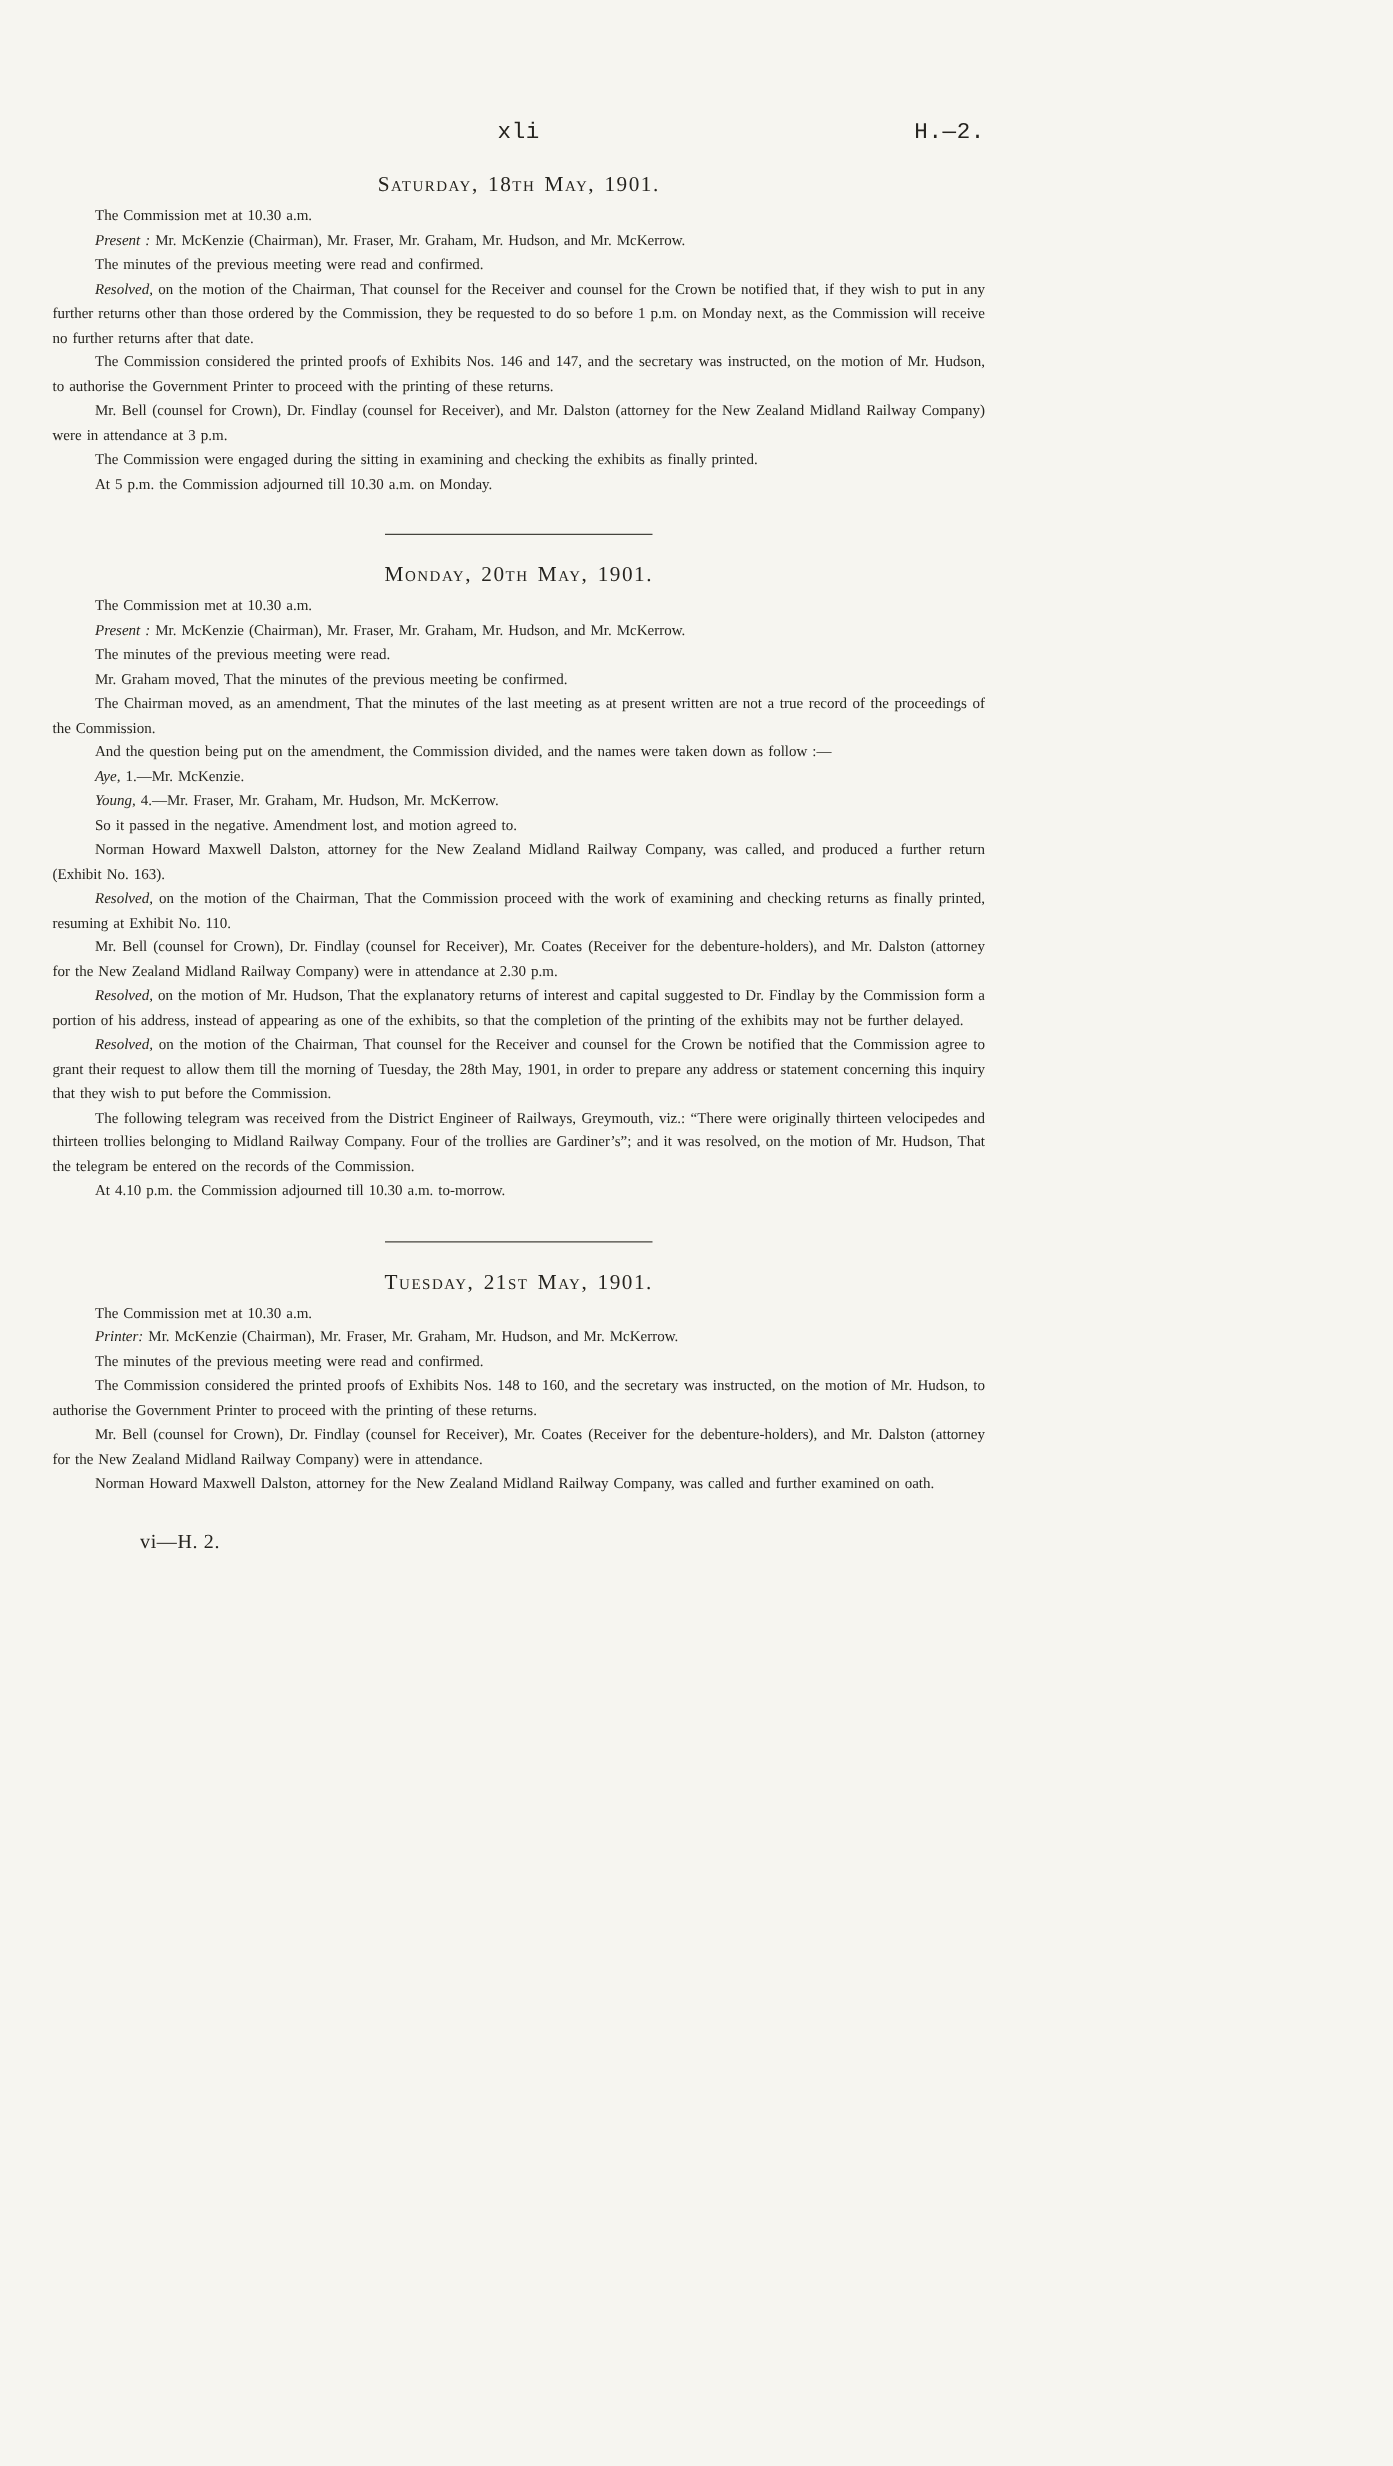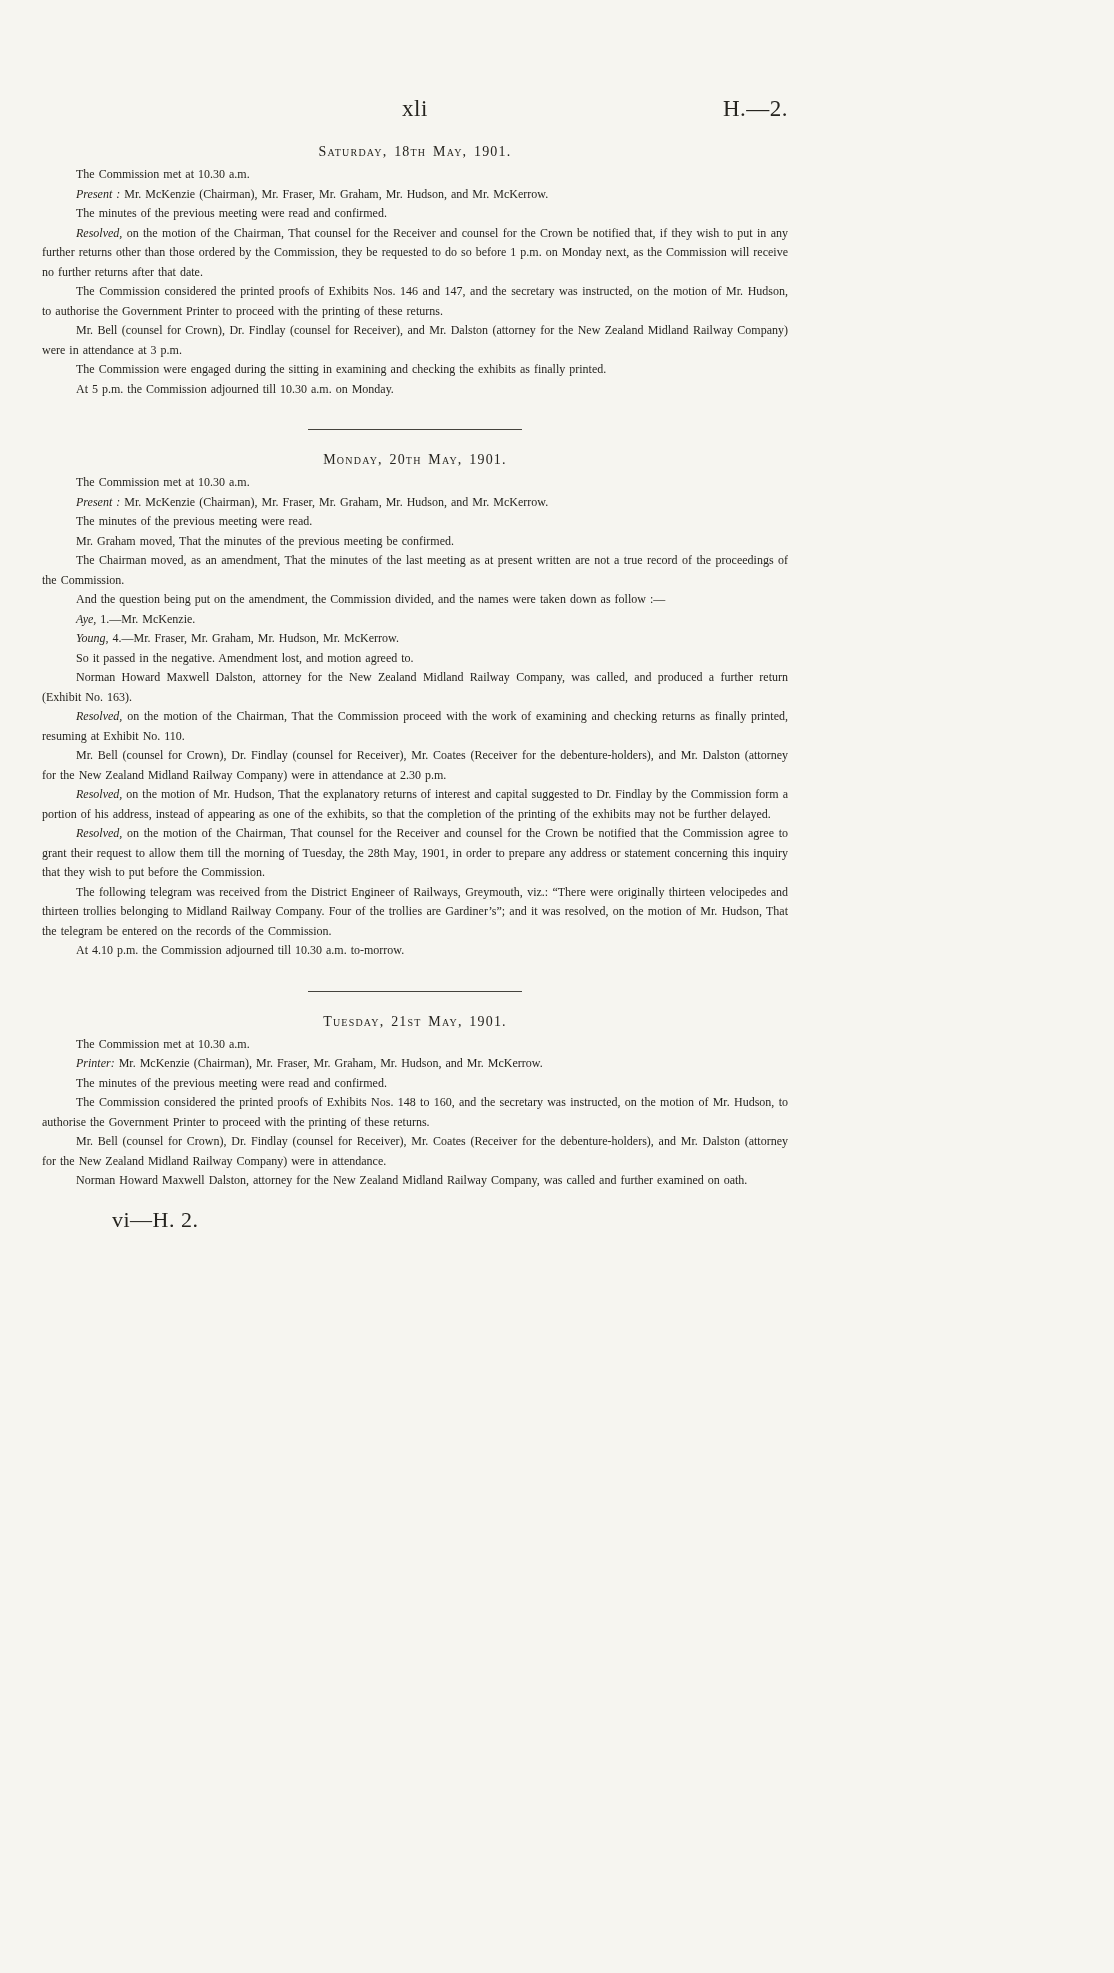--- a/index.html
+++ b/index.html
@@ -14,29 +14,30 @@
   .page {
     box-sizing: border-box;
     width: 1114px;
     height: 1973px;
     padding: 96px 326px 0 42px;
   }
   .page-head {
     display: grid;
     grid-template-columns: 1fr auto 1fr;
     align-items: baseline;
-    font-size: 23px;
+    font-size: 18px;
     margin-bottom: 16px;
+    font-family: Liberation Mono, monospace;
   }
   .folio { grid-column: 2; letter-spacing: 0.5px; }
   .doc-ref { grid-column: 3; justify-self: end; letter-spacing: 0.5px; }
   .heading {
     font-variant: small-caps;
     font-weight: normal;
-    font-size: 14px;
+    font-size: 17px;
     letter-spacing: 1.2px;
     text-align: center;
     margin: 22px 0 5px 0;
     word-spacing: 2px;
   }
   .para {
     margin: 0;
     font-size: 12px;
     line-height: 19.5px;
     text-align: justify;
@@ -44,22 +45,22 @@
     word-spacing: 1px;
   }
   .lead { font-style: italic; margin-top: 35px; }
   .rule {
     width: 214px;
     height: 0;
     border-top: 1.5px solid #45433d;
     margin: 30px auto 16px auto;
   }
   .footer-sig {
-    margin: 16px 0 0 70px;
-    font-size: 22px;
+    margin: 28px 0 0 70px;
+    font-size: 16px;
     letter-spacing: 0.5px;
   }
 </style>
 </head>
 <body>
 
 <div class="page">
 
   <header class="page-head">
     <span></span>

